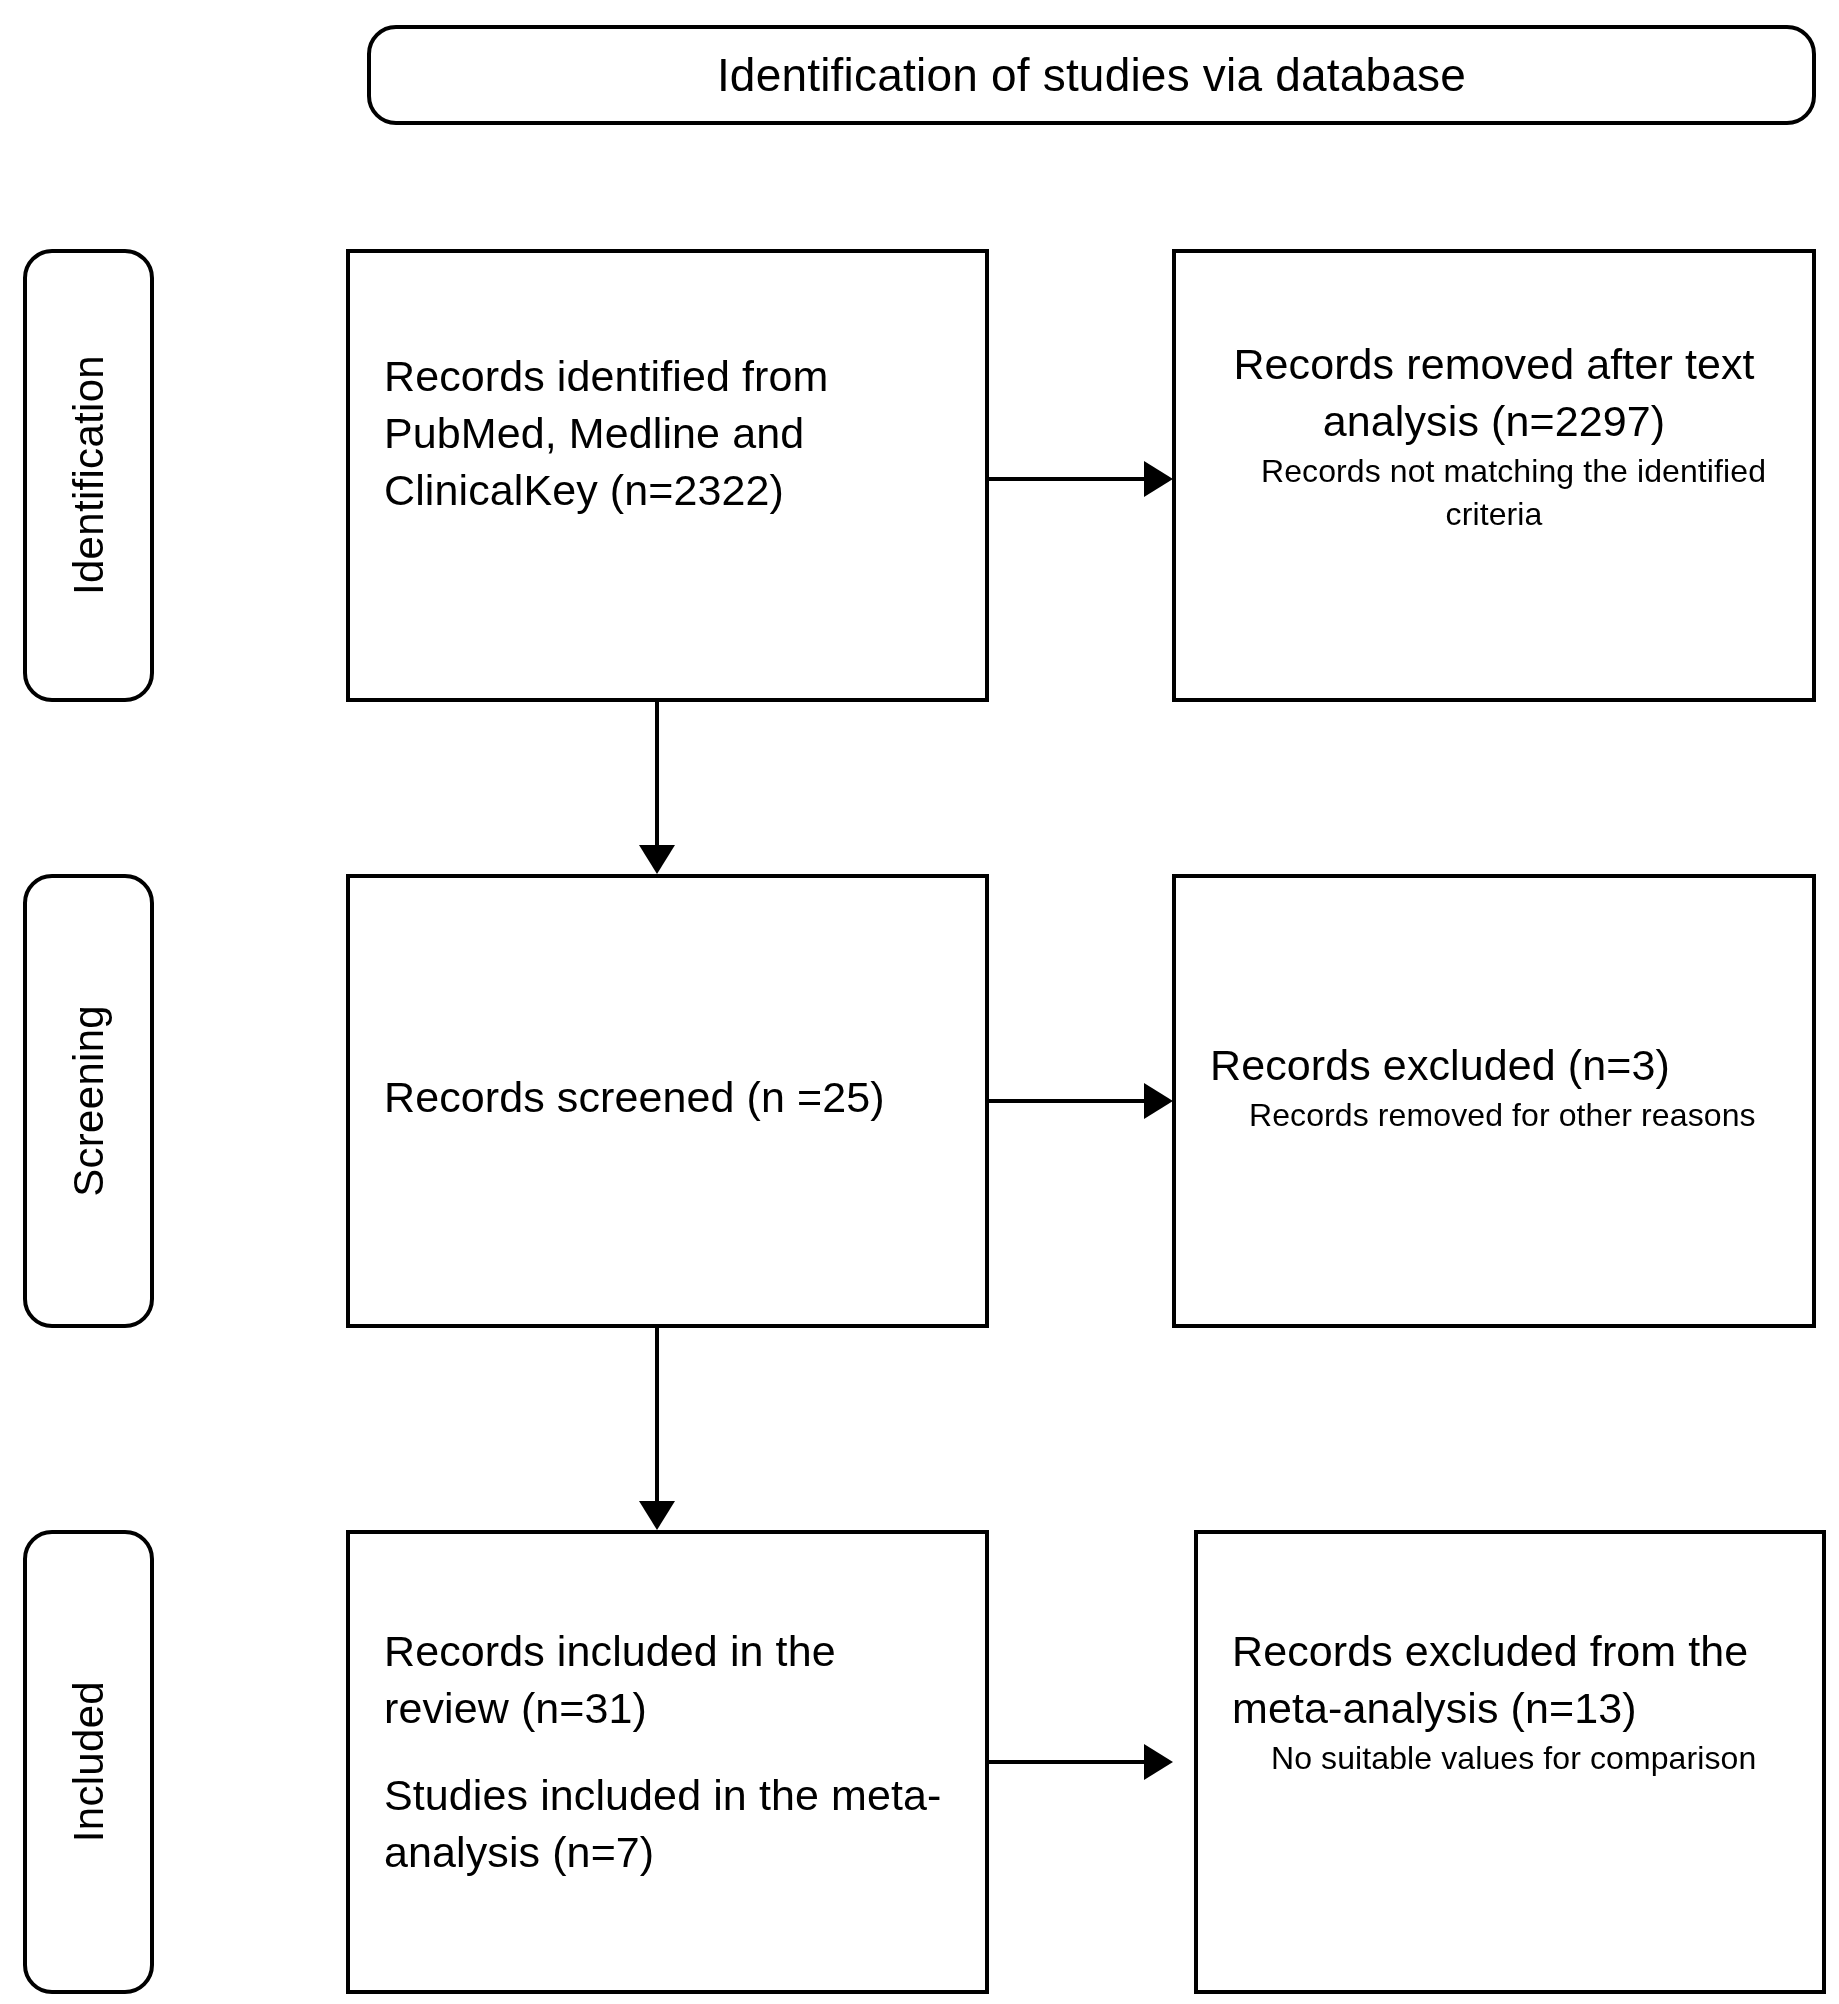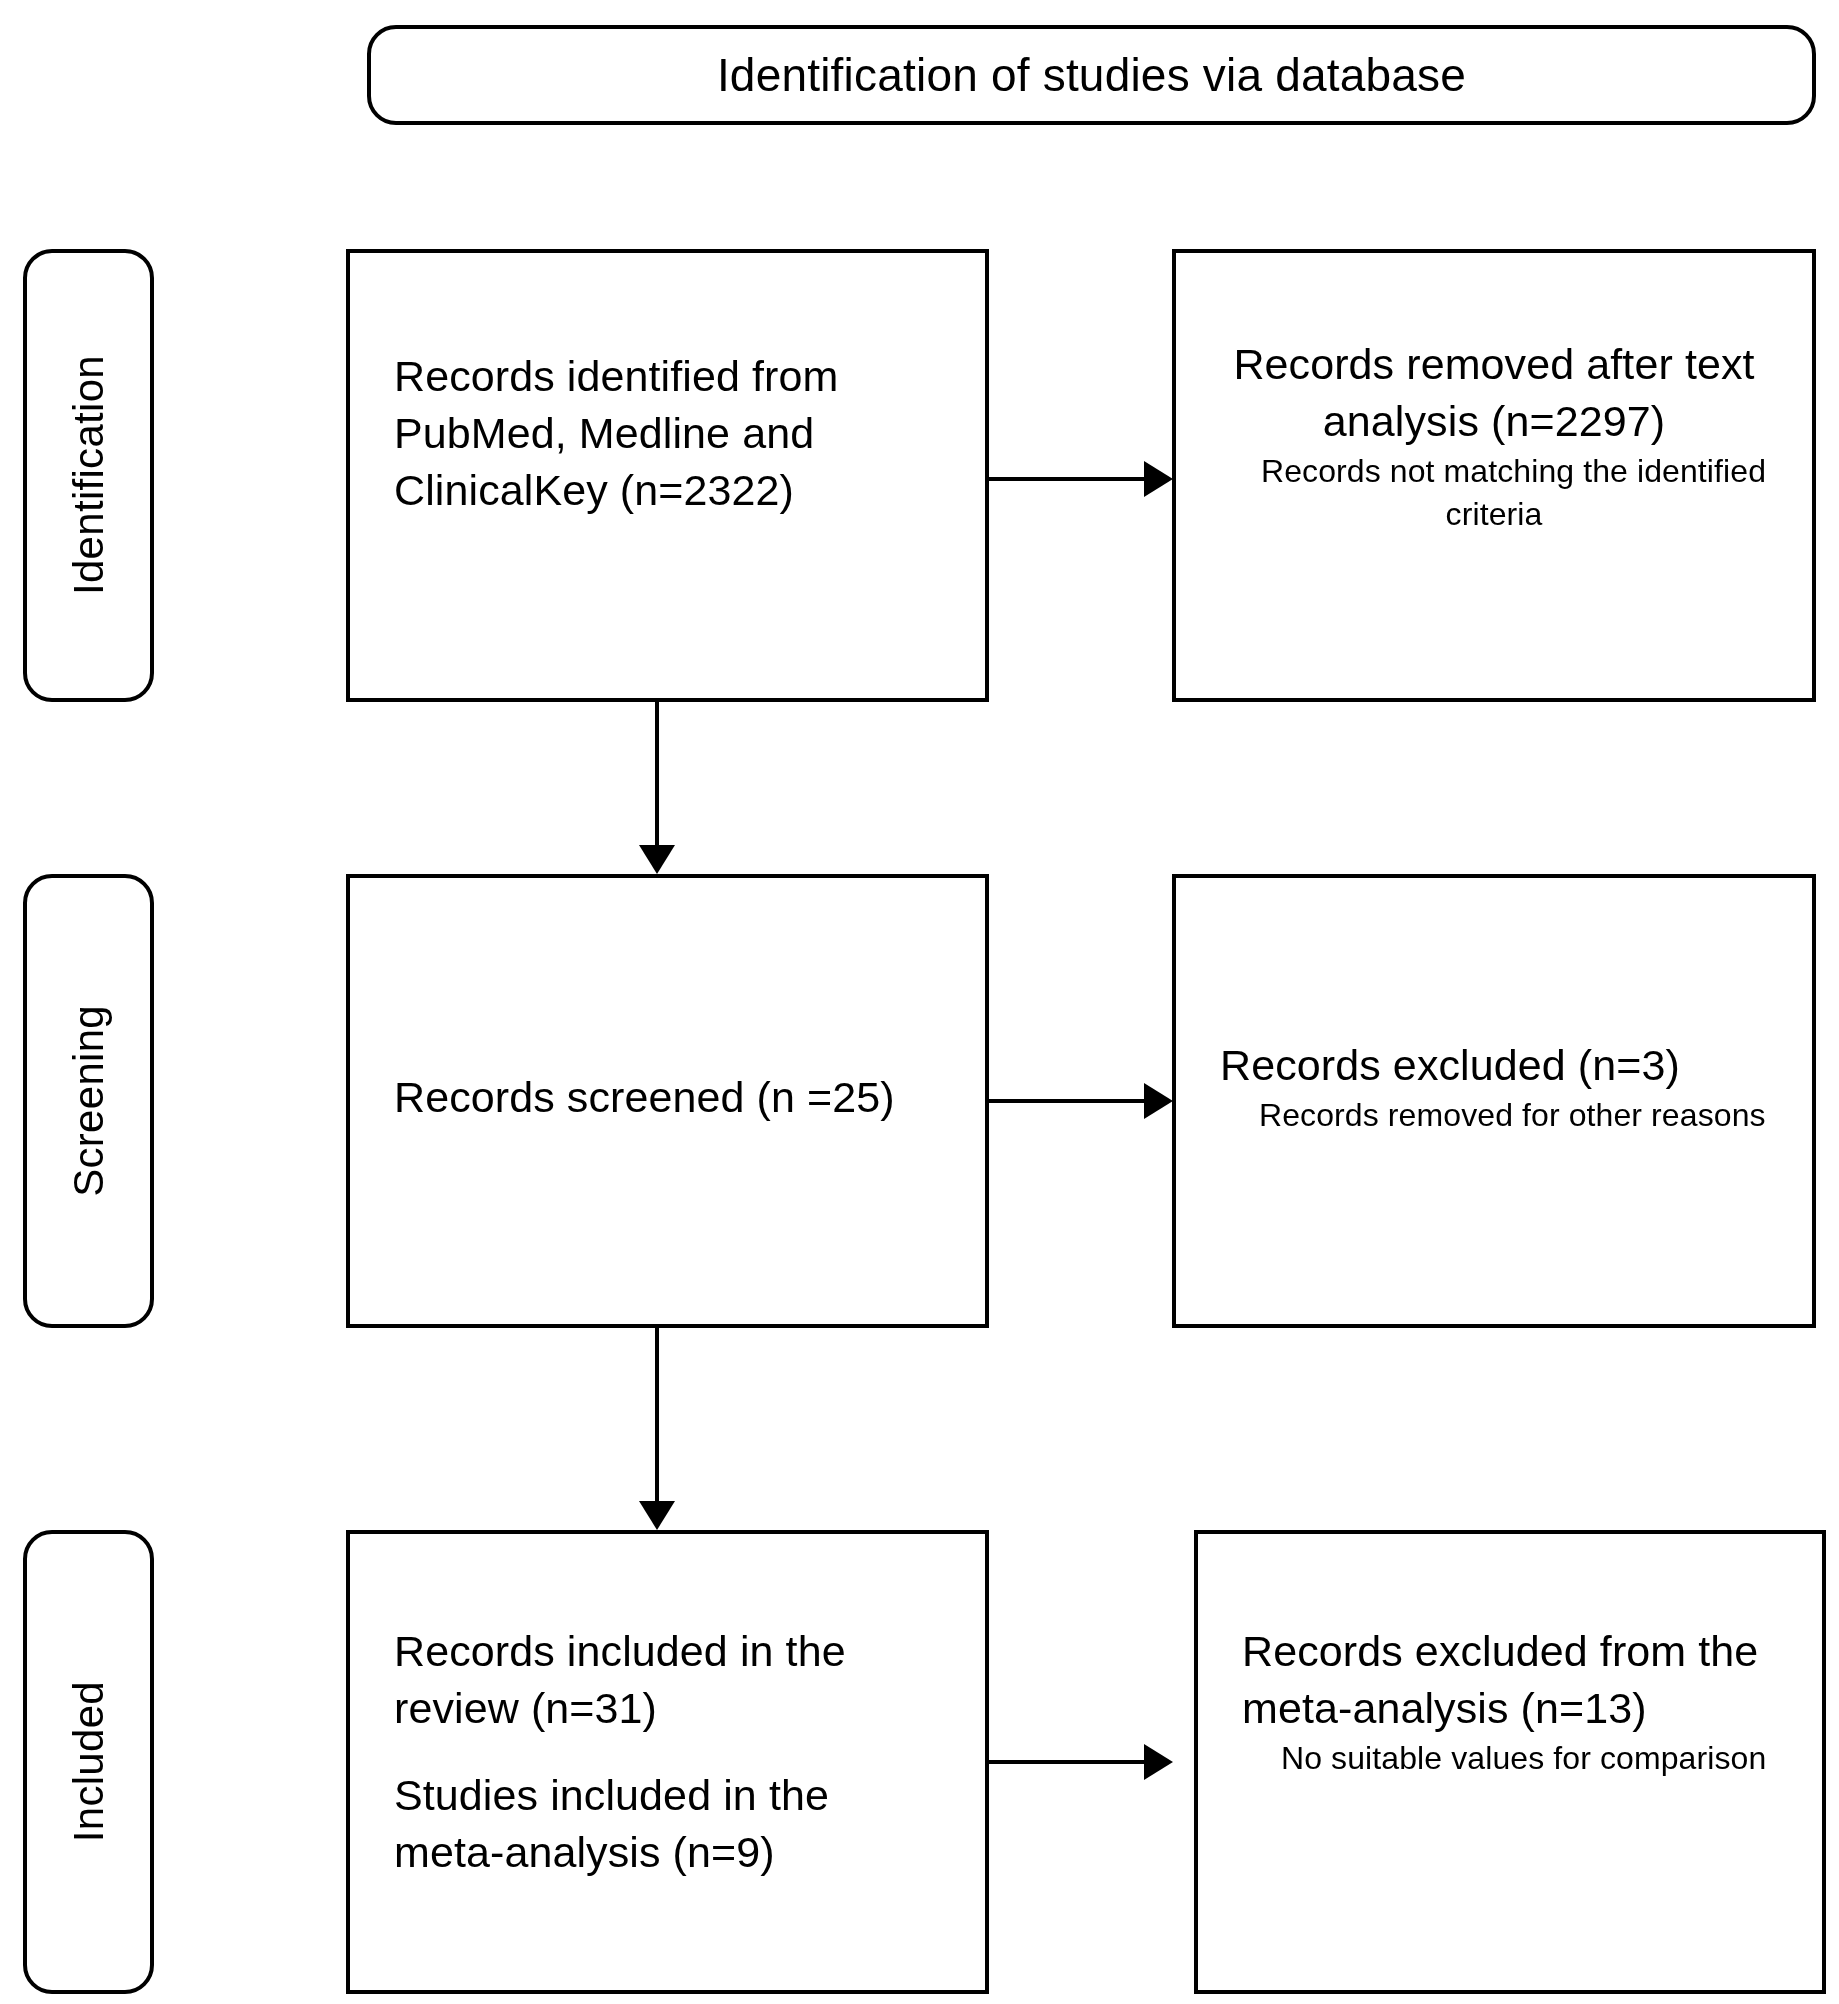--- a/index.html
+++ b/index.html
@@ -67,21 +67,21 @@
   .rect-box {
     position: absolute;
     box-sizing: border-box;
     border: 4.4px solid #000000;
     background: #ffffff;
   }
   .box-body {
     position: absolute;
     left: 0;
     right: 0;
-    padding: 0 44px;
+    padding: 0 34px;
   }
   .line-main {
     font-size: 43px;
     line-height: 1.32;
     letter-spacing: 0.1px;
   }
   .line-sub {
     font-size: 32px;
     line-height: 1.36;
     letter-spacing: 0.1px;
@@ -192,21 +192,21 @@
     <div class="box-body" id="body-excluded">
       <div class="line-main">Records excluded (n=3)</div>
       <div class="line-sub">Records removed for other reasons</div>
     </div>
   </div>
 
   <div class="rect-box" id="box-included">
     <div class="box-body" id="body-included">
       <div class="line-main">Records included in the review (n=31)</div>
       <div class="spacer-line"></div>
-      <div class="line-main">Studies included in the meta-analysis (n=9)</div>
+      <div class="line-main">Studies included in the meta-analysis (n=7)</div>
     </div>
   </div>
 
   <div class="rect-box" id="box-excluded-meta">
     <div class="box-body" id="body-excluded-meta">
       <div class="line-main">Records excluded from the meta-analysis (n=13)</div>
       <div class="line-sub">No suitable values for comparison</div>
     </div>
   </div>
 

